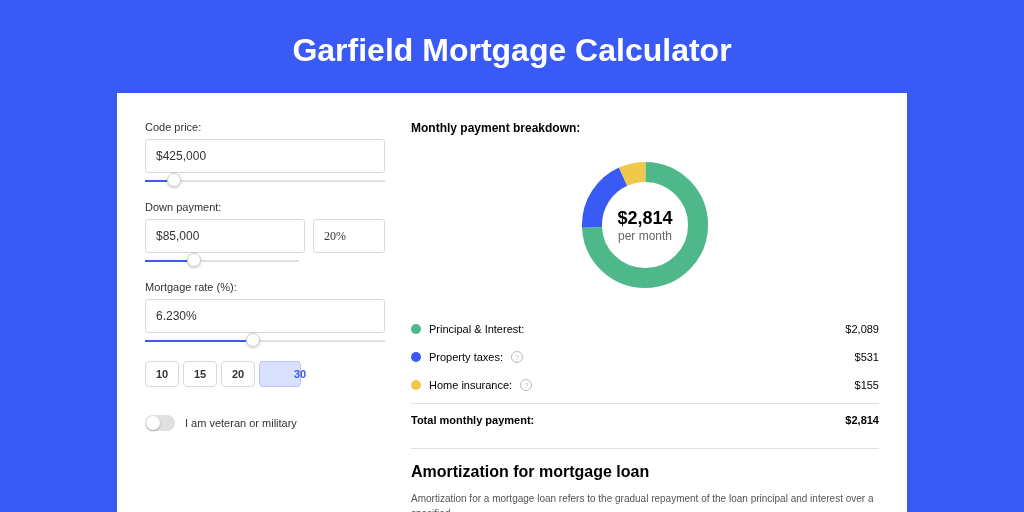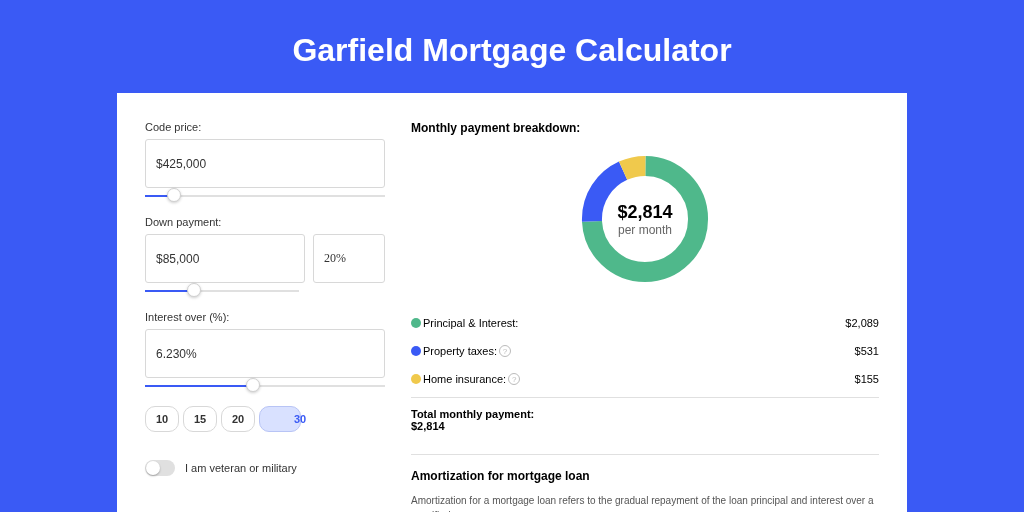--- a/index.html
+++ b/index.html
@@ -1,53 +1,53 @@
 <!DOCTYPE html>
 <html><head>
 <meta charset="utf-8">
 <style>
 * { box-sizing: border-box; margin: 0; padding: 0; }
 body { font-family: Arial, Helvetica, sans-serif; background: #3a5af5; width: 1024px; height: 512px; overflow: hidden; }
 .page-title { color: #fff; font-size: 32px; font-weight: 700; text-align: center; padding: 32px 0 24px; }
 .card { background: #fff; width: 790px; margin: 0 auto; padding: 28px 28px 0 28px; display: flex; gap: 26px; min-height: 420px; }
 .left { width: 240px; display: flex; flex-direction: column; gap: 16px; }
 .label { font-size: 11px; color: #333; }
-.input { width: 100%; height: 49px; border: 1px solid #d8d8d8; border-radius: 3px; padding: 0 10px; font-size: 12px; color: #333; background: #fff; }
+.input { width: 100%; height: 34px; border: 1px solid #d8d8d8; border-radius: 3px; padding: 0 10px; font-size: 12px; color: #333; background: #fff; }
 .field { display: flex; flex-direction: column; gap: 6px; }
 .slider-line { position: relative; height: 8px; margin-top: -2px; }
 .slider-bar { position: absolute; top: 3px; left: 0; width: 100%; height: 2px; background: #e0e0e0; }
 .slider-fill { position: absolute; top: 3px; left: 0; height: 2px; background: #3a5af5; }
 .slider-thumb { position: absolute; top: -4px; width: 14px; height: 14px; border-radius: 50%; background: #fff; border: 1px solid #d0d0d0; box-shadow: 0 1px 3px rgba(0,0,0,0.2); }
 .down-row { display: flex; gap: 8px; align-items: flex-end; }
 .periods { display: flex; gap: 4px; }
-.period-btn { width: 34px; height: 26px; border: 1px solid #d8d8d8; border-radius: 10px; background: #fff; font-size: 11px; font-weight: 700; color: #333; cursor: pointer; display: flex; align-items: center; justify-content: center; }
+.period-btn { width: 34px; height: 26px; border: 1px solid #d8d8d8; border-radius: 4px; background: #fff; font-size: 11px; font-weight: 700; color: #333; cursor: pointer; display: flex; align-items: center; justify-content: center; }
 .period-btn.active { background: #d9e1ff; border-color: #b8c4f5; color: #3a5af5; padding-left: 40px; }
 .switch-row { display: flex; align-items: center; gap: 10px; margin-top: 12px; }
 .switch { width: 30px; height: 16px; border-radius: 8px; background: #e0e0e0; position: relative; }
 .switch-thumb { position: absolute; left: 1px; top: 1px; width: 14px; height: 14px; border-radius: 50%; background: #fff; box-shadow: 0 1px 2px rgba(0,0,0,0.3); }
 
 .right { flex: 1; display: flex; flex-direction: column; }
-.breakdown-title { font-size: 12px; font-weight: 700; margin-bottom: 14px; }
+.breakdown-title { font-size: 12px; font-weight: 700; margin-bottom: 20px; }
 .donut-wrap { display: flex; justify-content: center; margin-bottom: 20px; }
 .donut { position: relative; width: 140px; height: 140px; }
 .donut svg { width: 140px; height: 140px; }
 .donut-center { position: absolute; inset: 0; display: flex; flex-direction: column; align-items: center; justify-content: center; }
 .donut-amount { font-size: 18px; font-weight: 700; }
 .donut-sub { font-size: 12px; color: #666; }
 
 .legend-row { display: flex; align-items: center; justify-content: space-between; font-size: 11px; padding: 8px 0; }
-.legend-left { display: flex; align-items: center; gap: 2px; }
+.legend-left { display: flex; align-items: center; gap: 8px; }
 .dot { width: 10px; height: 10px; border-radius: 50%; flex-shrink: 0; }
 .help { width: 12px; height: 12px; border-radius: 50%; border: 1px solid #bbb; font-size: 8px; color: #bbb; display: inline-flex; align-items: center; justify-content: center; }
 .legend-val { font-size: 11px; }
 .divider { border-top: 1px solid #e0e0e0; margin-top: 4px; }
-.total-row { display: flex; justify-content: space-between; font-size: 11px; font-weight: 700; padding: 10px 0; flex-direction: column; }
+.total-row { display: flex; justify-content: space-between; font-size: 11px; font-weight: 700; padding: 10px 0; }
 
 .amort { border-top: 1px solid #e0e0e0; margin-top: 12px; padding-top: 14px; }
-.amort-title { font-size: 12px; font-weight: 700; margin-bottom: 10px; }
+.amort-title { font-size: 16px; font-weight: 700; margin-bottom: 10px; }
 .amort-text { font-size: 10px; color: #555; line-height: 1.5; }
 </style>
 </head>
 <body>
 
 <h1 class="page-title">Garfield Mortgage Calculator</h1>
 
 <div class="card">
   <div class="left">
 
@@ -69,21 +69,21 @@
         <input class="input" style="width: 72px; font-family: Liberation Serif, serif;" value="20%">
       </div>
       <div class="slider-line" style="width:64%">
         <div class="slider-bar"></div>
         <div class="slider-fill" id="fill-down" style="width: 32%;"></div>
         <div class="slider-thumb" id="thumb-down" style="left: calc(32% - 7px);"></div>
       </div>
     </div>
 
     <div class="field">
-      <span class="label">Interest over (%):</span>
+      <span class="label">Mortgage rate (%):</span>
       <input class="input" value="6.230%" style="">
       <div class="slider-line">
         <div class="slider-bar"></div>
         <div class="slider-fill" id="fill-rate" style="width: 45%;"></div>
         <div class="slider-thumb" id="thumb-rate" style="left: calc(45% - 7px);"></div>
       </div>
     </div>
 
     <div class="field">
       <div class="periods" id="periods">

